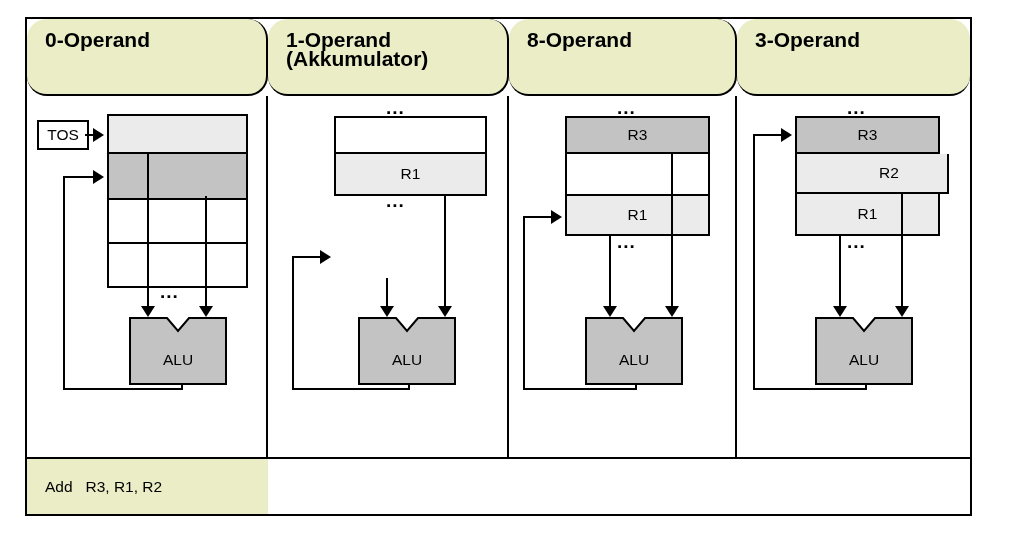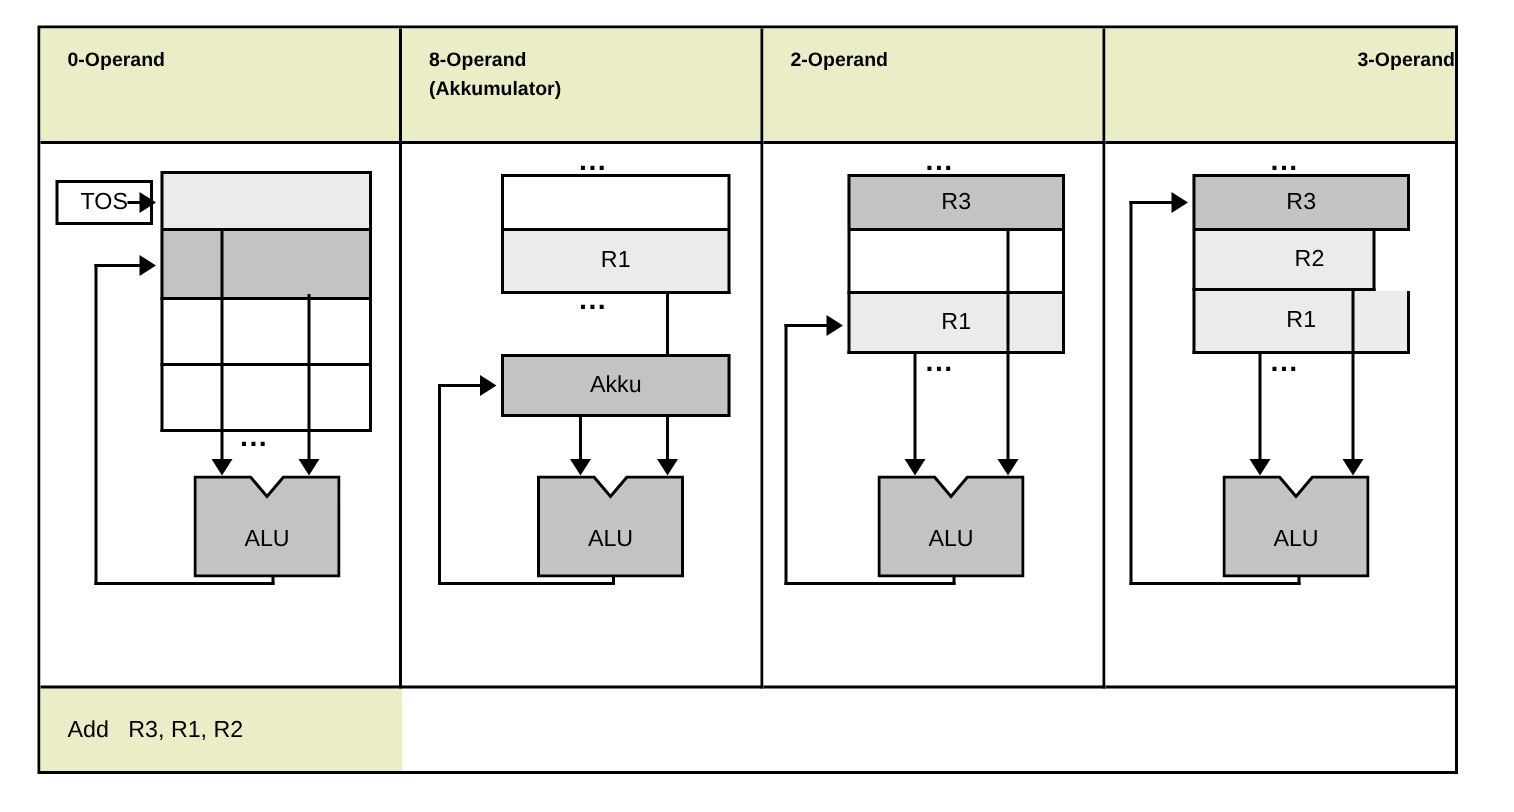--- a/index.html
+++ b/index.html
@@ -27,25 +27,26 @@
     grid-template-columns: 241px 241px 228px 233px;
     grid-template-rows: 77px auto 55px;
   }
   .hcell {
     background: #eaedc6;
     border-right: 2px solid #000;
     border-bottom: 2px solid #000;
     box-sizing: border-box;
     padding: 11px 0 0 18px;
     font-weight: bold;
-    font-size: 13px;
+    font-size: 21px;
     line-height: 19px;
     color: #000;
-  }
-  .hcell.last { border-right: none; text-align: right; }
+    border-radius: 20px;
+  }
+  .hcell.last { border-right: none; }
   .dcell {
     position: relative;
     border-right: 2px solid #000;
     border-bottom: 2px solid #000;
     box-sizing: border-box;
     background: #fff;
     overflow: hidden;
   }
   .dcell.last { border-right: none; }
   .fcell {
@@ -136,35 +137,35 @@
 </head>
 <body>
 
 <div id="root">
   <div class="table">
 
     <div class="hcell">
       <div>0-Operand</div>
     </div>
     <div class="hcell">
+      <div>1-Operand</div>
+      <div>(Akkumulator)</div>
+    </div>
+    <div class="hcell">
       <div>8-Operand</div>
-      <div>(Akkumulator)</div>
-    </div>
-    <div class="hcell">
-      <div>2-Operand</div>
       <div></div>
     </div>
     <div class="hcell last">
       <div>3-Operand</div>
       <div></div>
     </div>
 
     <div class="dcell">
 
-      <div class="tos" style="left:10px; top:24px; width:65px; height:30px;">
+      <div class="tos" style="left:10px; top:24px; width:52px; height:30px;">
         <span>TOS</span>
       </div>
       <div class="hline" style="left:58px; top:38px; width:14px;"></div>
       <div class="arrow-right" style="left:66px; top:32px;"></div>
 
       <div class="box gray-l" style="left:80px; top:18px; width:141px; height:40px;">
         <span></span>
       </div>
       <div class="box gray-m nb-top" style="left:80px; top:58px; width:141px; height:46px;">
         <span></span>
@@ -207,23 +208,20 @@
       </div>
       <div class="box gray-l nb-top" style="left:66px; top:58px; width:153px; height:42px;">
         <span>R1</span>
       </div>
 
       <div class="ellipsis" style="left:118px; top:101px;">...</div>
 
       <div class="vline" style="left:176px; top:100px; height:114px;"></div>
       <div class="arrow-down" style="left:170px; top:210px;"></div>
 
-      <div class="box gray-m" style="left:66px; top:140px; width:153px; height:42px;">
-        <span>Akku</span>
-      </div>
 
       <div class="vline" style="left:118px; top:182px; height:32px;"></div>
       <div class="arrow-down" style="left:112px; top:210px;"></div>
 
       <div class="arrow-right" style="left:52px; top:154px;"></div>
       <div class="hline" style="left:24px; top:160px; width:30px;"></div>
       <div class="vline" style="left:24px; top:160px; height:134px;"></div>
       <div class="hline" style="left:24px; top:292px; width:118px;"></div>
       <div class="vline" style="left:140px; top:268px; height:26px;"></div>
 
@@ -271,21 +269,21 @@
       </div>
     </div>
 
     <div class="dcell last">
 
       <div class="ellipsis" style="left:110px; top:8px;">...</div>
 
       <div class="box gray-m" style="left:58px; top:20px; width:145px; height:38px;">
         <span>R3</span>
       </div>
-      <div class="box gray-l nb-top" style="left:58px; top:58px; width:122px; height:40px;padding-left:34px;">
+      <div class="box gray-l nb-top" style="left:58px; top:58px; width:154px; height:40px;padding-left:34px;">
         <span>R2</span>
       </div>
       <div class="box gray-l nb-top" style="left:58px; top:98px; width:145px; height:42px;">
         <span>R1</span>
       </div>
 
       <div class="ellipsis" style="left:110px; top:142px;">...</div>
 
       <div class="vline" style="left:164px; top:98px; height:116px;"></div>
       <div class="arrow-down" style="left:158px; top:210px;"></div>

